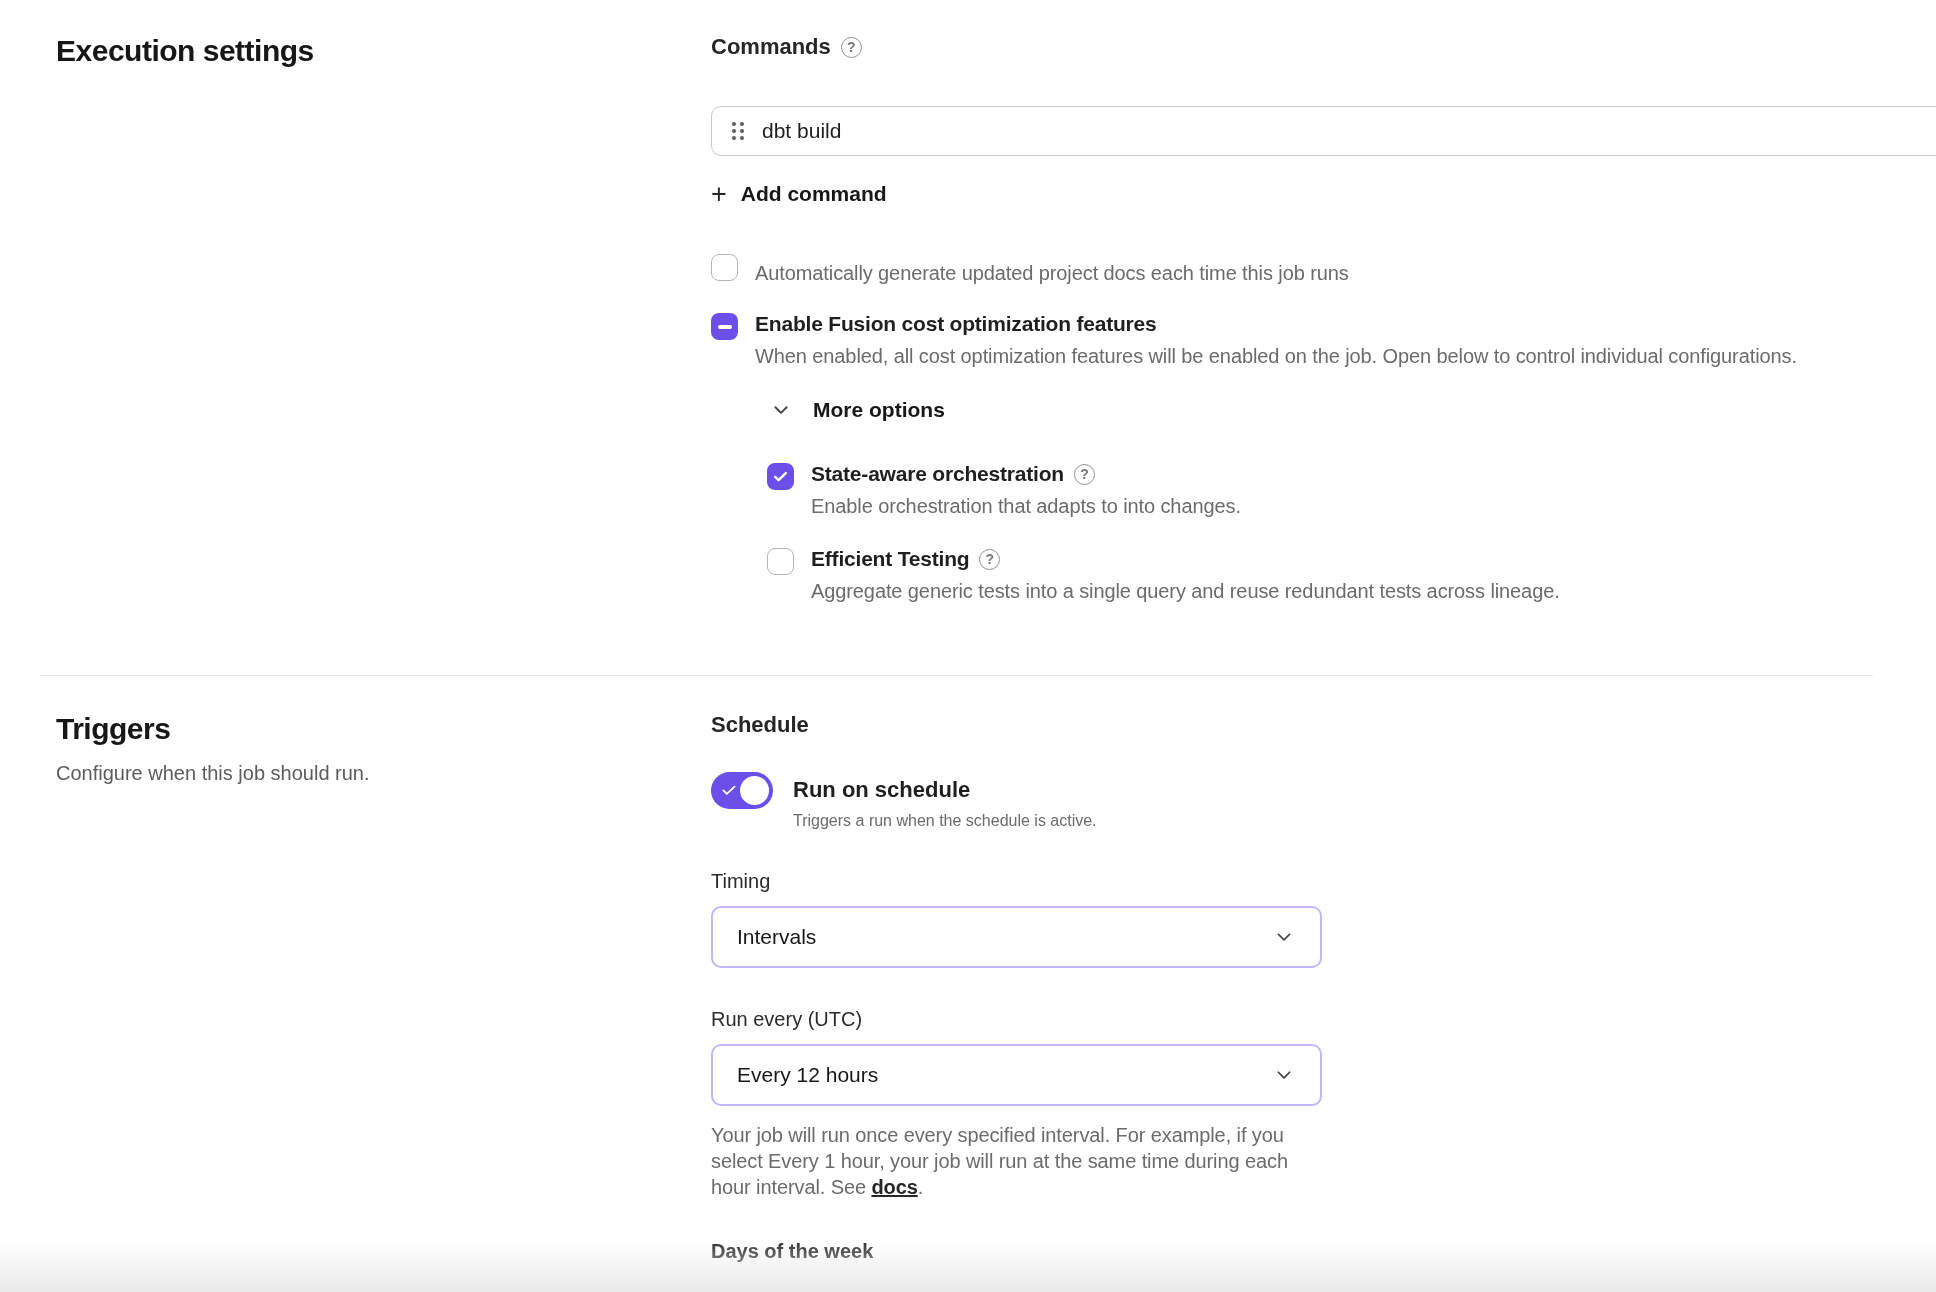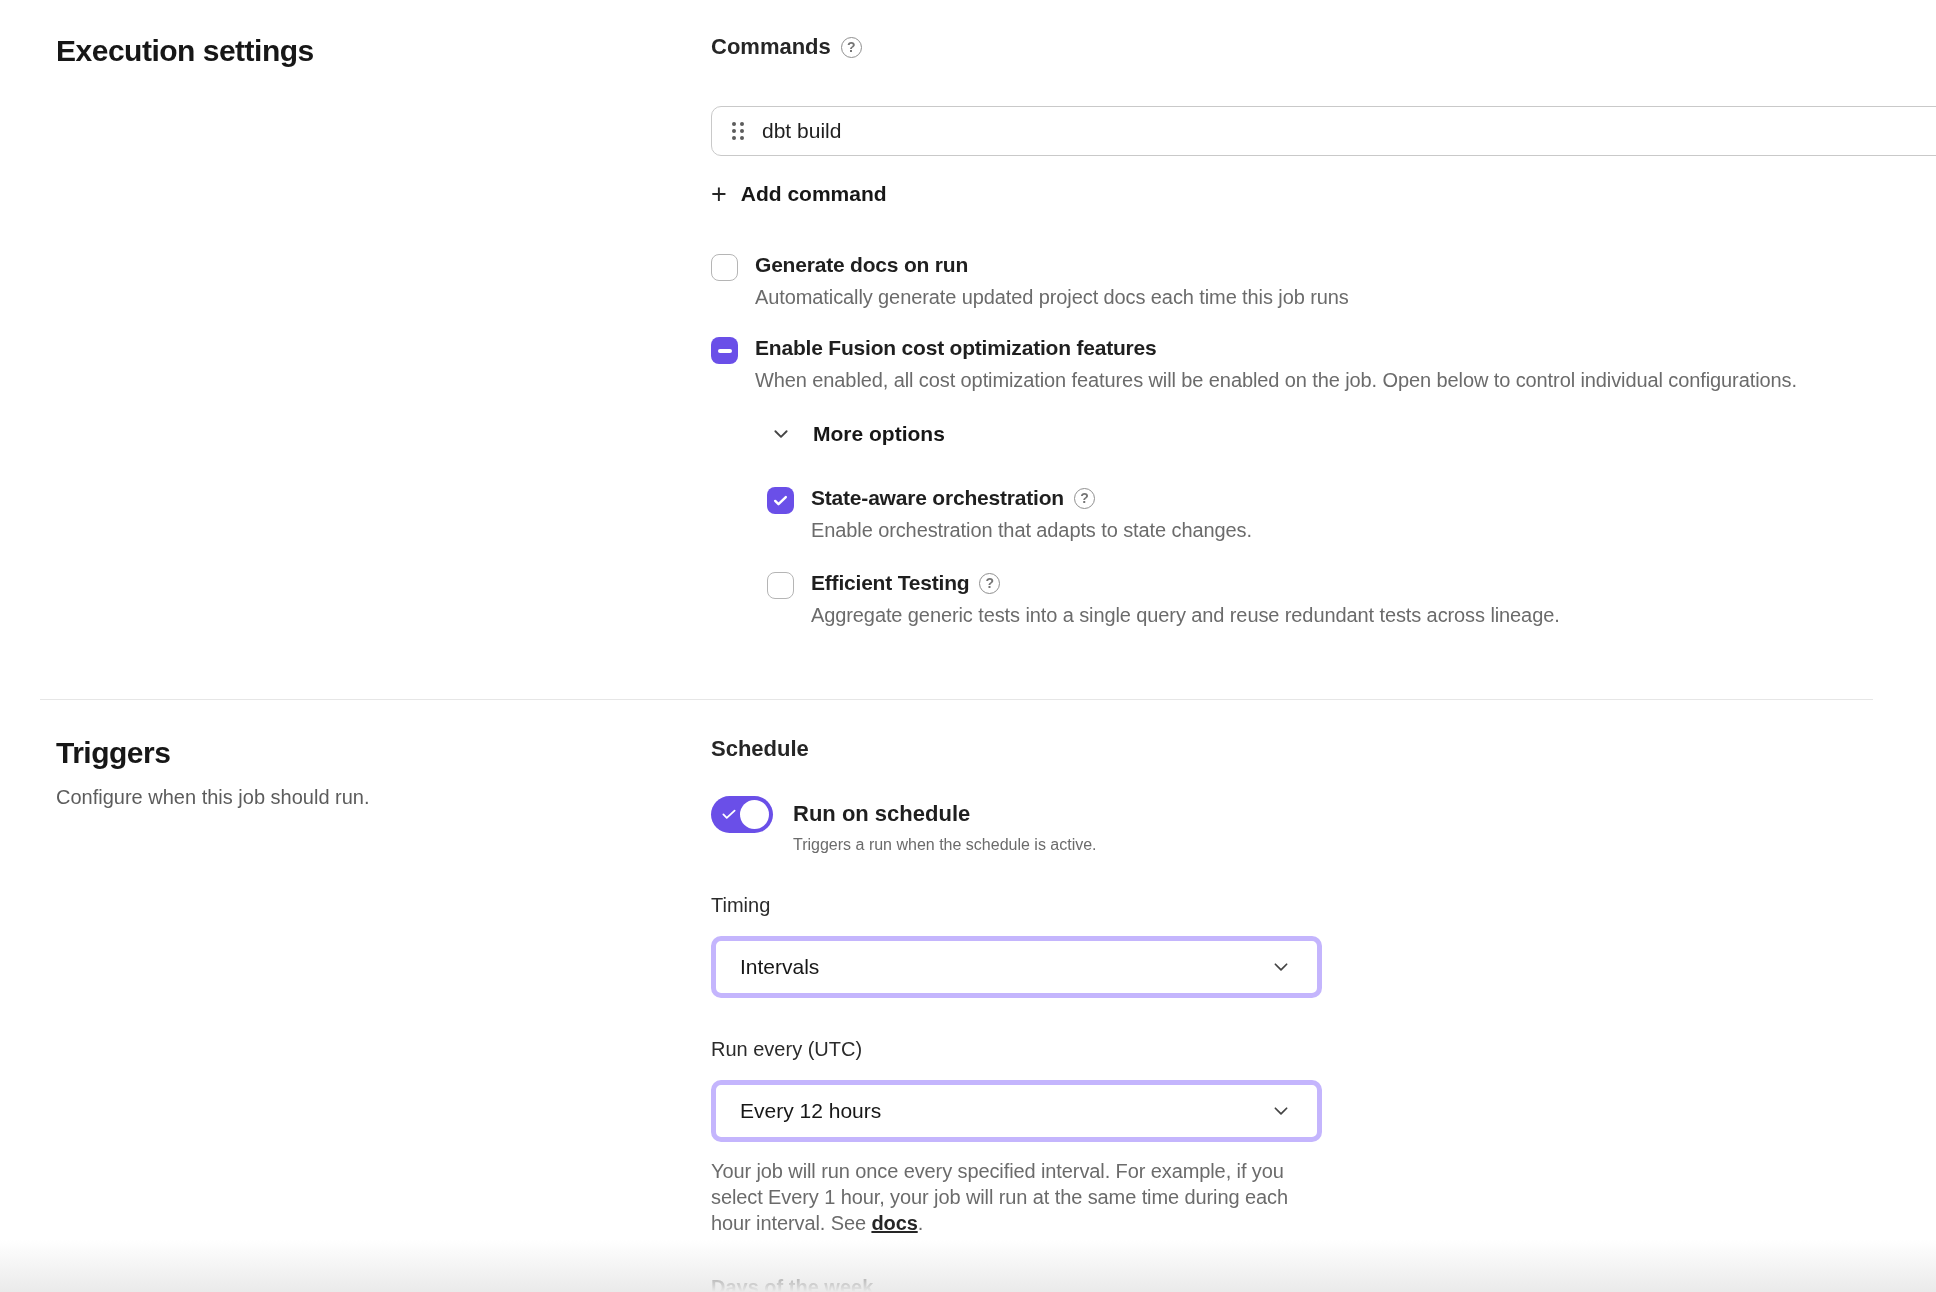--- a/index.html
+++ b/index.html
@@ -58,21 +58,21 @@
   
   .toggle-row { margin-top:34px; display:flex; gap:20px; }
   .toggle { width:62px; height:37px; border-radius:19px; position:relative; flex-shrink:0; }
   .toggle .tick { position:absolute; left:9px; top:9px; }
   .knob { position:absolute; right:4px; top:4px; width:29px; height:29px; border-radius:50%; background:#fff; }
   .toggle-label { font-size:22px; font-weight:700; color:#1f1f1f; margin-top:5px; }
   .toggle-desc { margin-top:9px; font-size:16px; color:#6b6b6b; }
 
   .field-label { margin-top:40px; font-size:20px; font-weight:500; color:#2b2b2b; }
   .field-label.bold { font-weight:700; margin-top:40px; }
-  .select { margin-top:19px; width:611px; height:62px; border:5px solid #c4b5fd; border-radius:10px;
+  .select { margin-top:13px; width:611px; height:62px; border:2px solid #c4b5fd; border-radius:10px;
     background:#fff; display:flex; align-items:center; justify-content:space-between;
     padding:0 26px 0 24px; cursor:pointer; }
   .select-value { font-size:21px; color:#171717; }
 
   .helper { margin-top:16px; width:600px; font-size:20px; line-height:26px; color:#6b6b6b; letter-spacing:-0.1px; }
   .helper a { color:#262626; font-weight:700; text-decoration:underline; }
 
   .scroll-fade { position:absolute; left:0; right:0; bottom:0; height:52px;
     background:linear-gradient(180deg, rgba(235,235,235,0) 0%, #eaeaea 100%); pointer-events:none; }
 </style>
@@ -107,23 +107,20 @@
       <div class="add-cmd">
         <span class="plus">+</span>
         <span class="add-cmd-label">Add command</span>
       </div>
 
       <div class="check-group">
 
         <div class="check-row">
           <span class="cb unchecked"></span>
           <div>
-            <div class="check-label-row">
-              <span class="check-label">Generate docs on run</span>
-            </div>
             <div class="check-desc">Automatically generate updated project docs each time this job runs</div>
           </div>
         </div>
 
         <div class="check-row row-gap">
           <span class="cb indeterminate" style="background:#6A4FE8">
               <span class="dash"></span>
             </span>
           <div>
             <div class="check-label-row">
@@ -146,21 +143,21 @@
             <span class="cb checked" style="background:#6A4FE8">
               <svg width="17" height="17" viewBox="0 0 16 16">
                   <path d="M3 8.4l3.1 3.1L13 4.8" fill="none" stroke="#fff" stroke-width="2.3" stroke-linecap="round" stroke-linejoin="round"></path>
                 </svg>
             </span>
             <div>
               <div class="check-label-row">
                 <span class="check-label">State-aware orchestration</span>
                 <span class="help-icon">?</span>
               </div>
-              <div class="check-desc">Enable orchestration that adapts to state changes.</div>
+              <div class="check-desc">Enable orchestration that adapts to into changes.</div>
             </div>
           </div>
 
           <div class="check-row sub-gap-2">
             <span class="cb unchecked"></span>
             <div>
               <div class="check-label-row">
                 <span class="check-label">Efficient Testing</span>
                 <span class="help-icon">?</span>
               </div>

